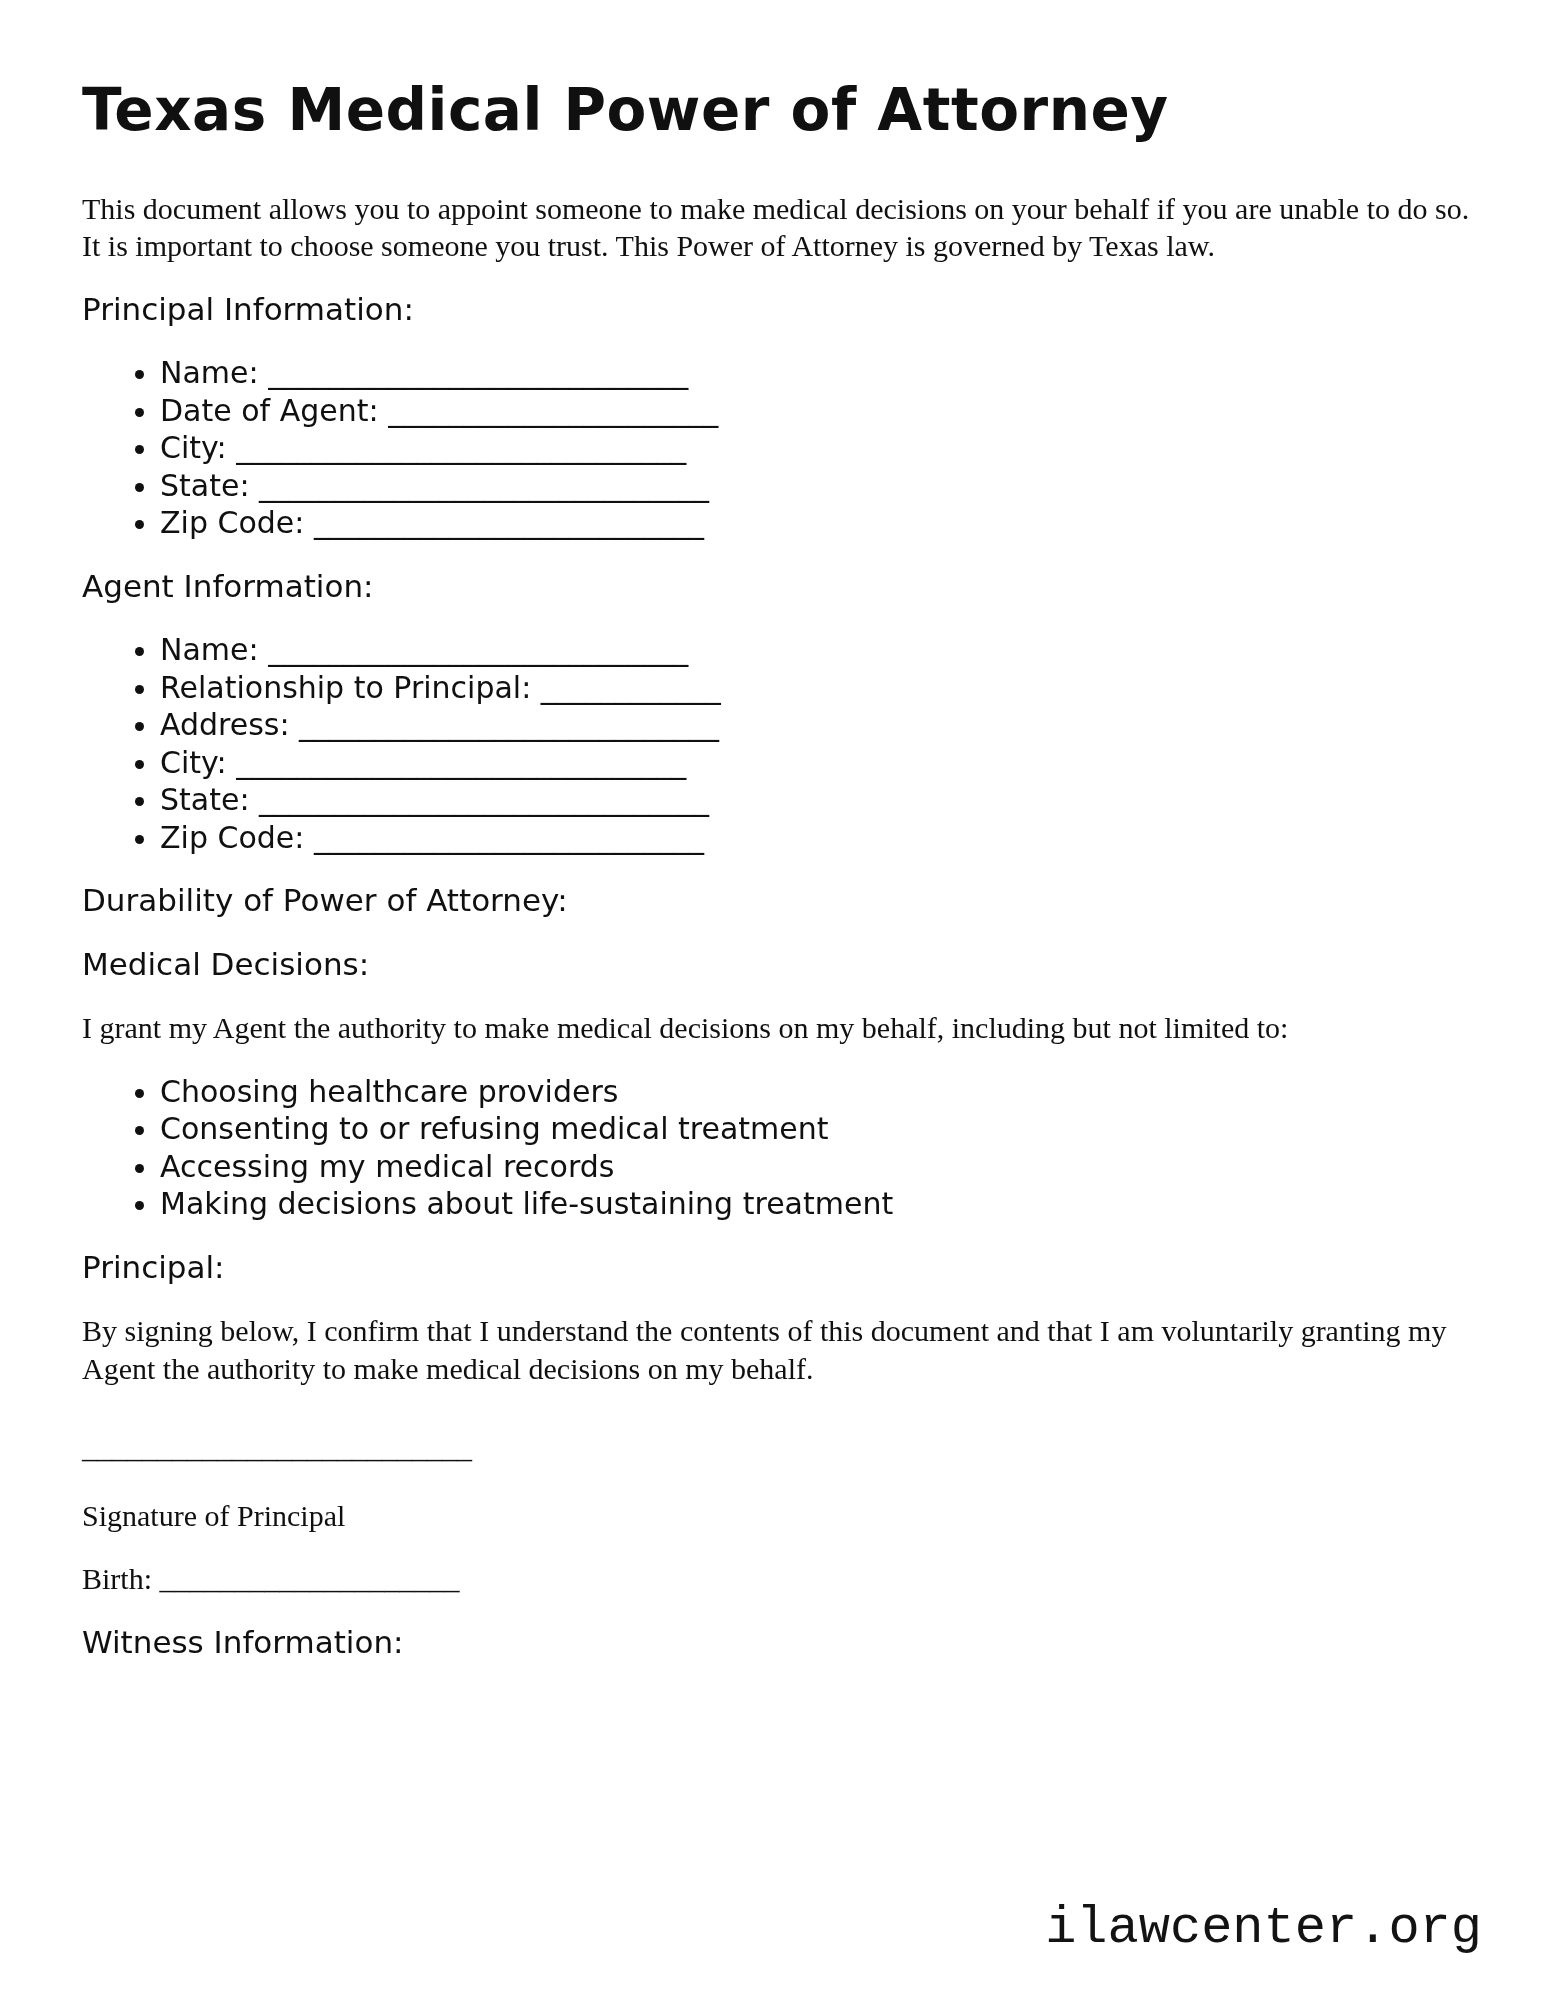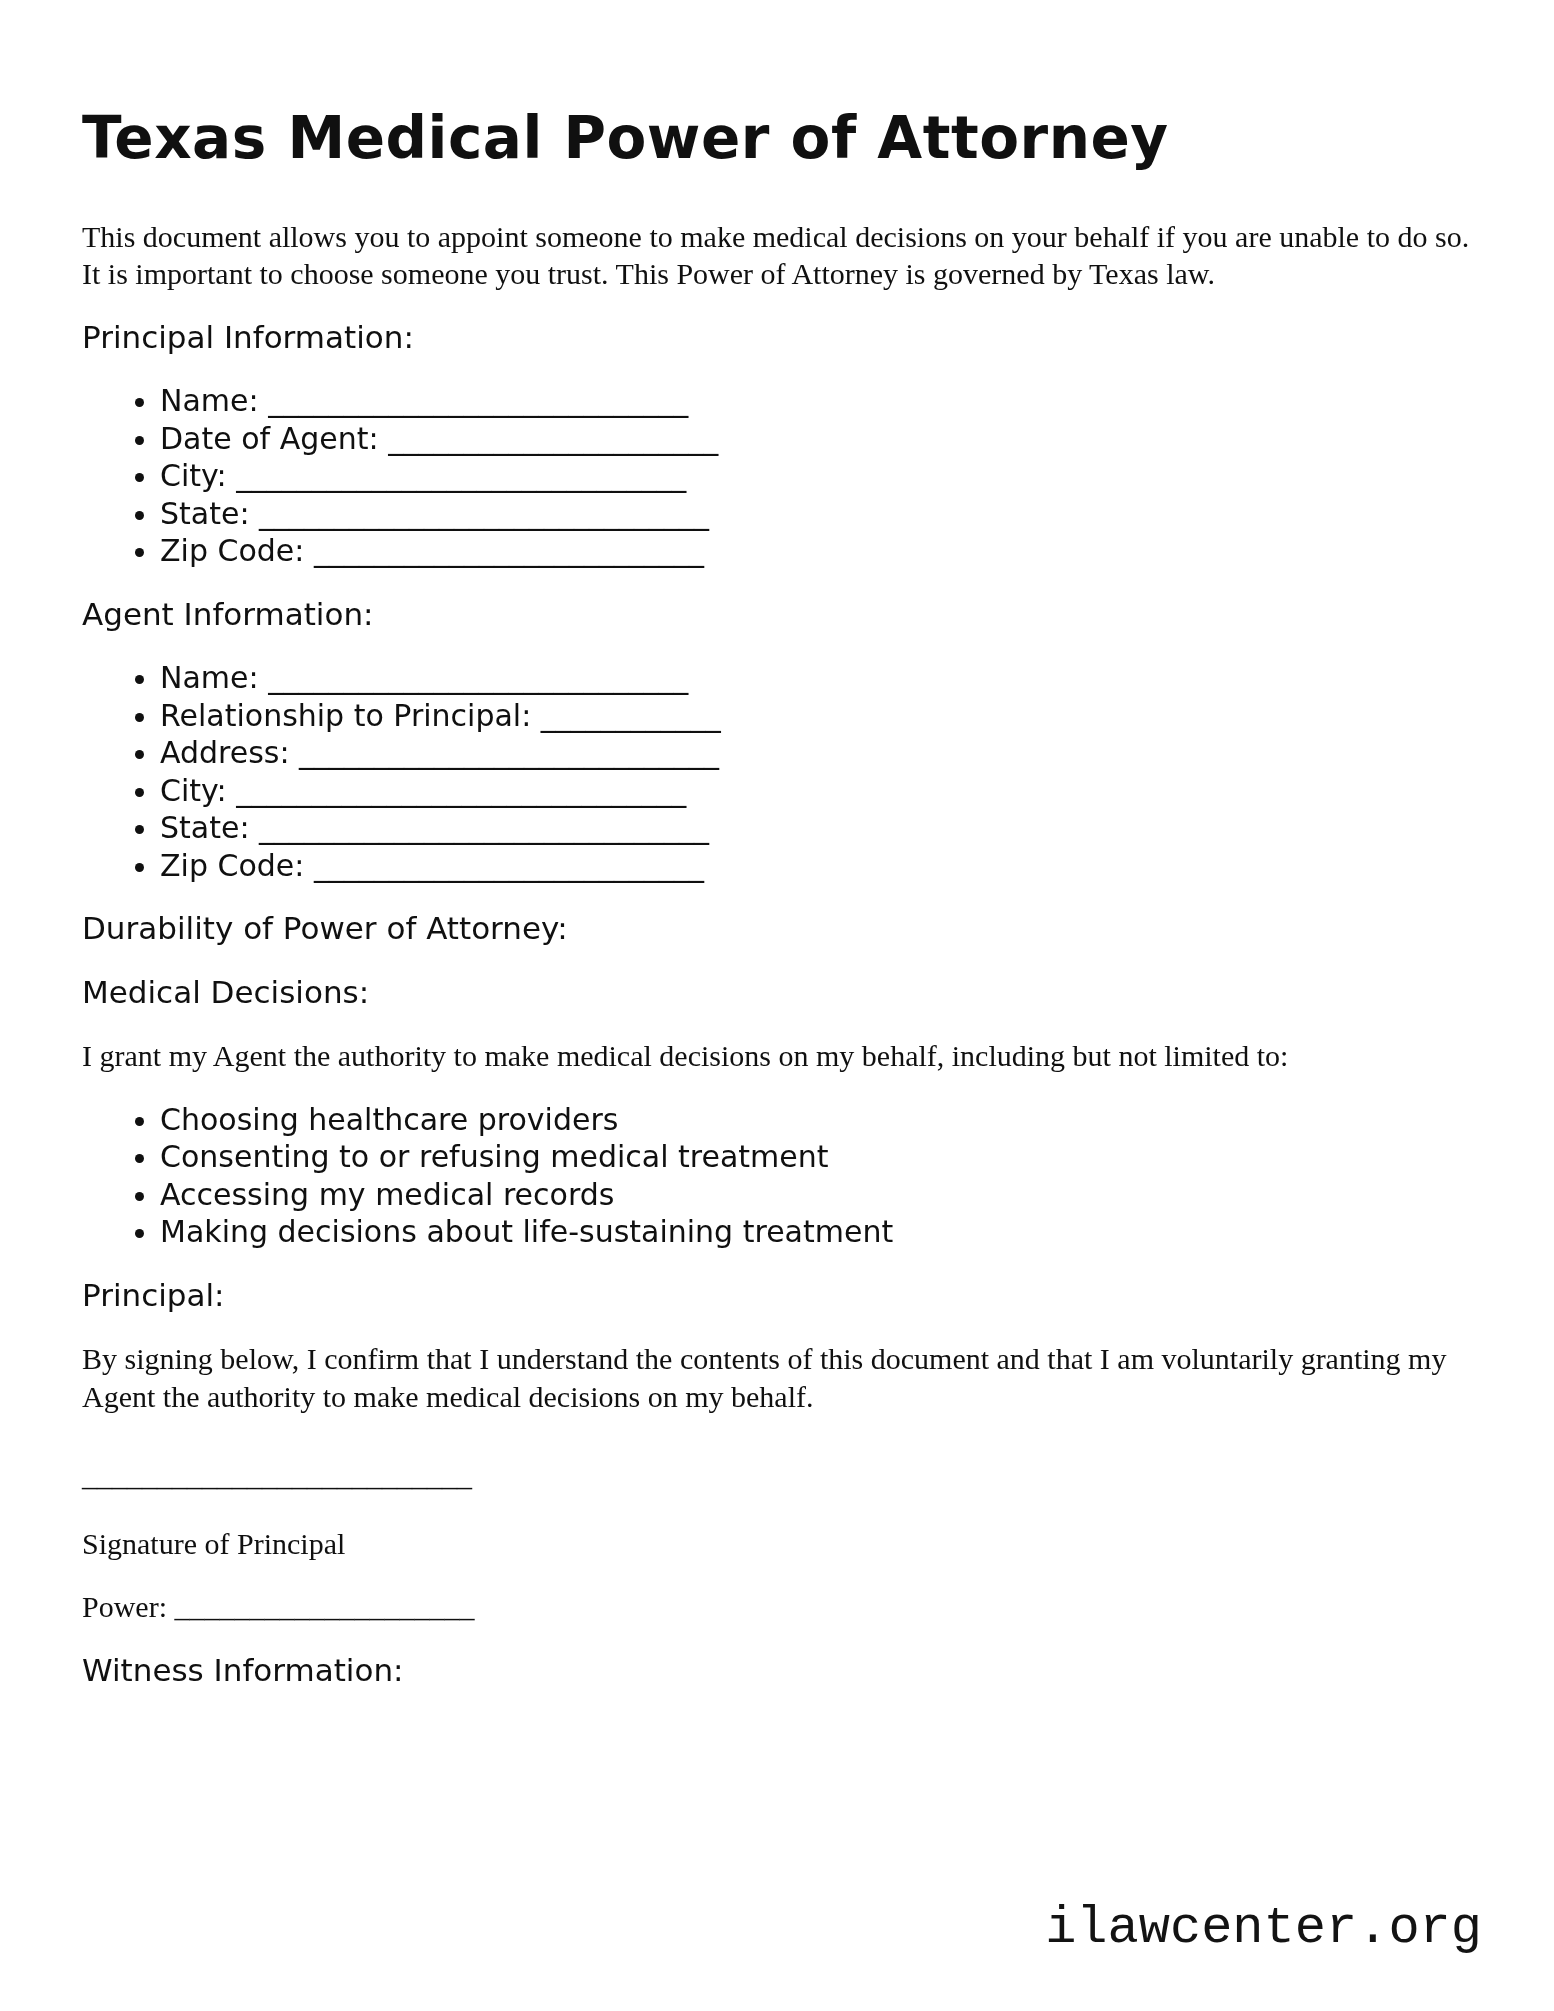--- a/index.html
+++ b/index.html
@@ -7,21 +7,21 @@
     width: 1554px;
     height: 2011px;
     background: #ffffff;
     overflow: hidden;
   }
   .page {
     position: relative;
     box-sizing: border-box;
     width: 1554px;
     height: 2011px;
-    padding: 104px 82px 0 82px;
+    padding: 76px 82px 0 82px;
     font-family: "DejaVu Sans", sans-serif;
     font-size: 30px;
     line-height: 37.5px;
     color: #101010;
   }
   h1 {
     font-size: 58px;
     line-height: 1.2;
     font-weight: bold;
     margin: 0 0 44px 0;
@@ -97,19 +97,19 @@
     <li>Choosing healthcare providers</li>
     <li>Consenting to or refusing medical treatment</li>
     <li>Accessing my medical records</li>
     <li>Making decisions about life-sustaining treatment</li>
   </ul>
 
   <h2>Principal:</h2>
   <p>By signing below, I confirm that I understand the contents of this document and that I am voluntarily granting my Agent the authority to make medical decisions on my behalf.</p>
   <p class="sig-line">__________________________</p>
   <p class="sig-caption">Signature of Principal</p>
-  <p>Power: ____________________</p>
+  <p>Birth: ____________________</p>
 
   <h2>Witness Information:</h2>
 
   <div class="footer-brand">ilawcenter.org</div>
 
 </div>
 
 </body></html>

